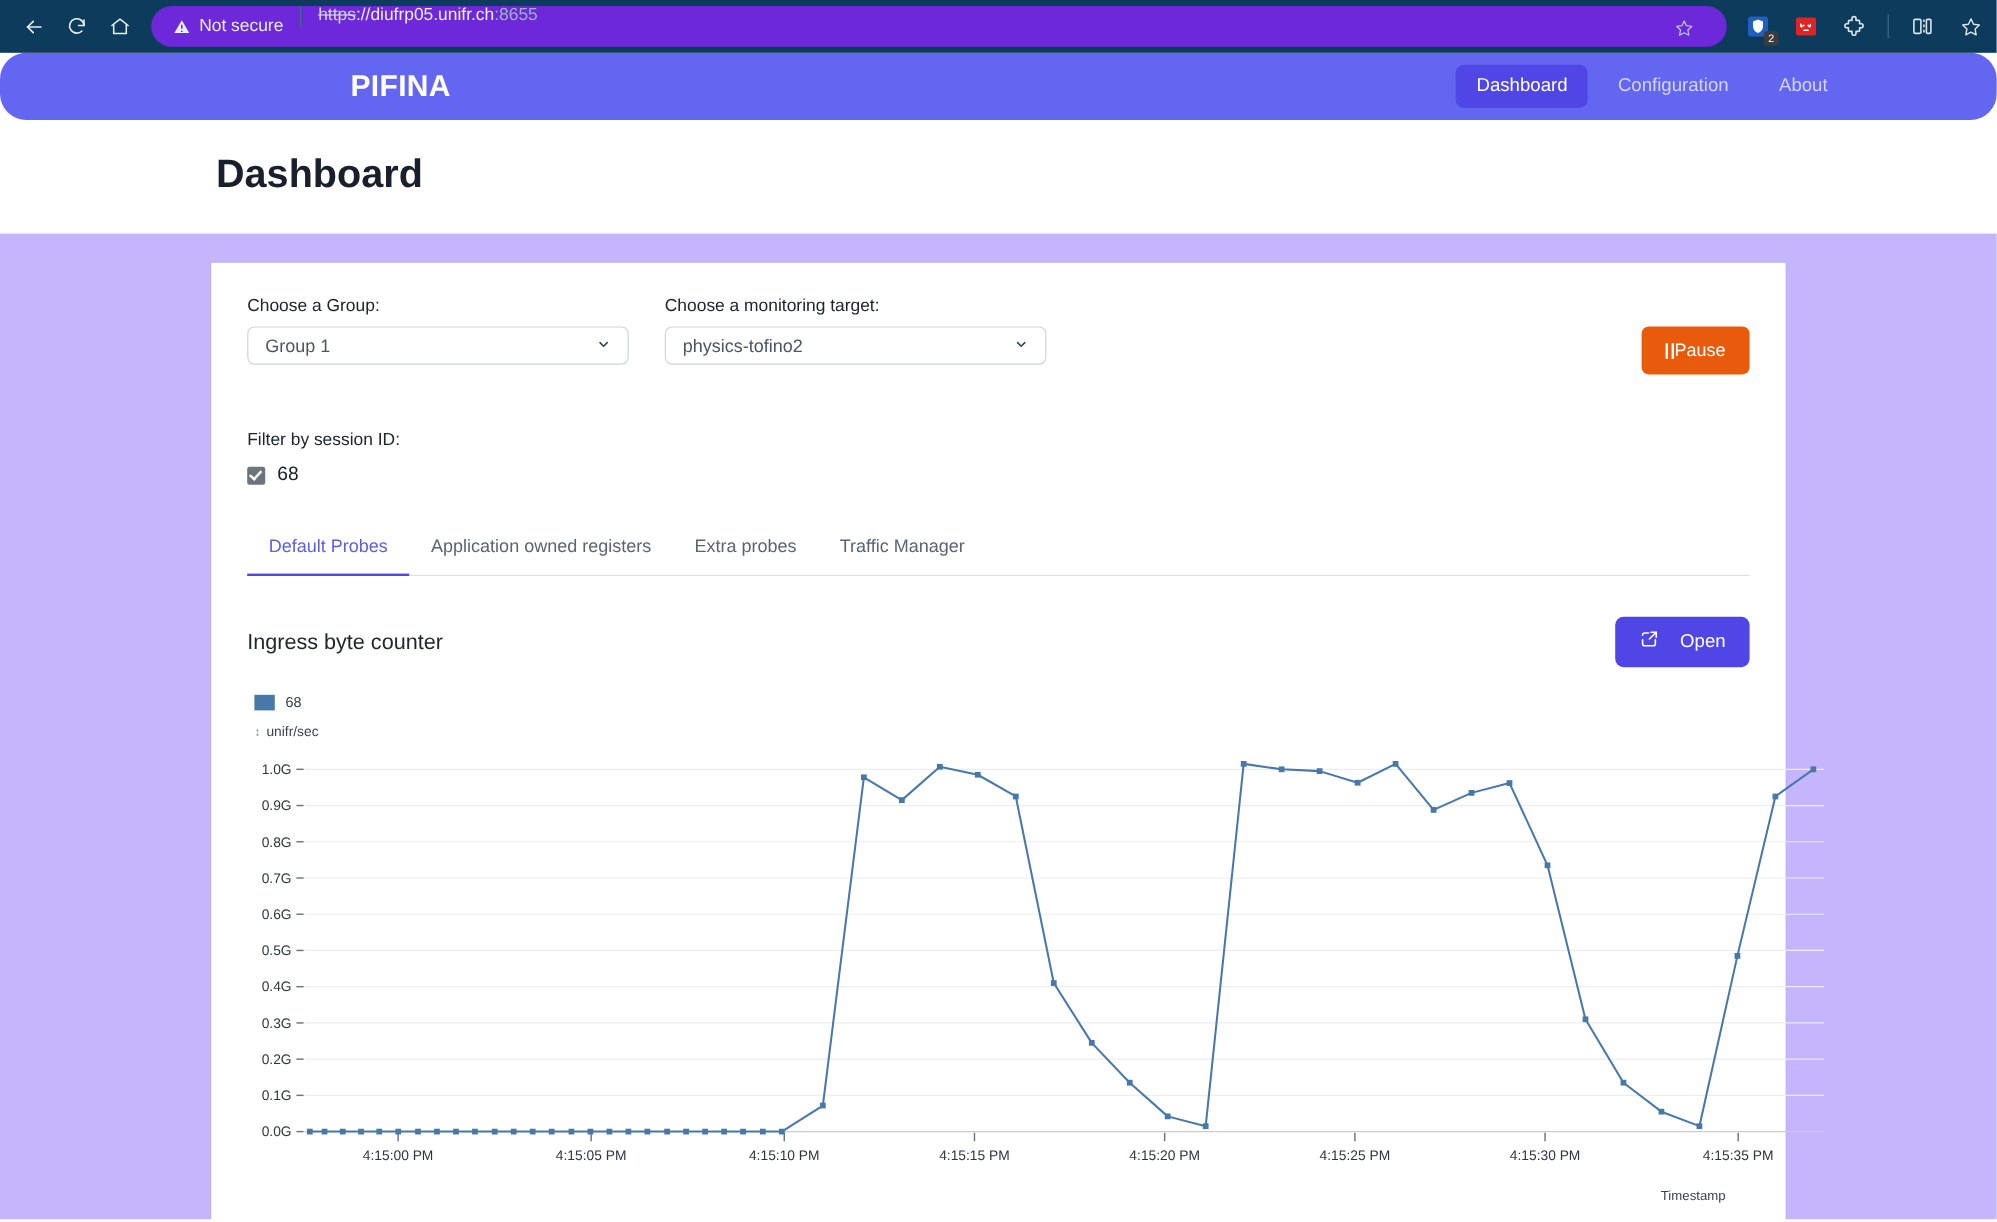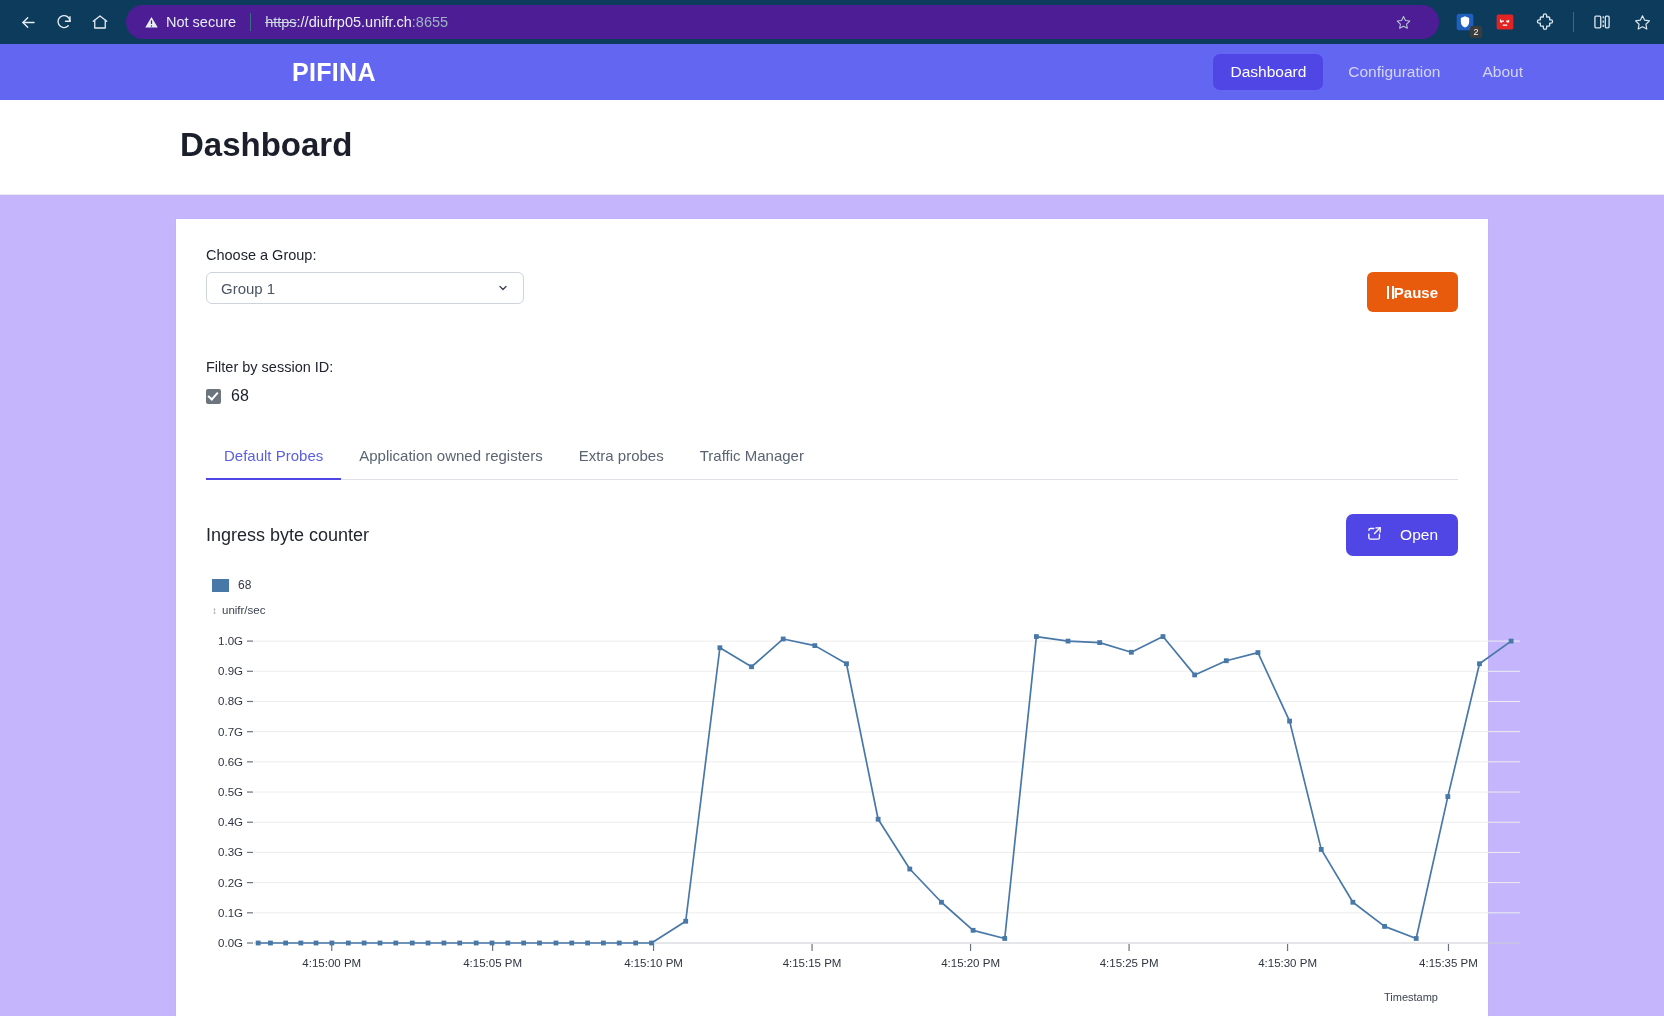--- a/index.html
+++ b/index.html
@@ -25,24 +25,23 @@
     display: flex; align-items: center; justify-content: center;
     color: #e8eef3;
     border-radius: 50%;
     flex: none;
   }
   .nav-btn svg { display: block; }
   .omnibox {
     flex: 1;
     margin-left: 8px;
     height: 34px;
-    background: #4c1d95;
+    background: #6d28d9;
     border-radius: 17px;
     display: flex;
-    align-items: center;
     padding: 0 18px;
     min-width: 0;
   }
   .not-secure {
     display: flex; align-items: center; gap: 7px;
     color: #e6edf3; font-size: 14.5px;
     white-space: nowrap;
   }
   .omni-sep {
     width: 1px; height: 18px; background: #3d6a88;
@@ -63,20 +62,21 @@
   }
   .chrome-divider { width: 1px; height: 20px; background: #3d6a88; }
 
   
   .app-header {
     height: 56px;
     background: #6366f1;
     display: flex;
     align-items: center;
     padding: 0 28px;
+    border-radius: 22px;
   }
   .brand {
     color: #ffffff;
     font-size: 25px;
     font-weight: 700;
     letter-spacing: .3px;
     margin-left: 264px;
   }
   .app-nav { margin-left: auto; display: flex; align-items: center; gap: 8px; margin-right: 96px; }
   .nav-link {
@@ -147,21 +147,20 @@
     color: #ffffff;
     border: none;
     border-radius: 6px;
     height: 40px;
     padding: 0 20px;
     display: flex;
     align-items: center;
     font-size: 15px;
     margin-top: 25px;
     font-family: inherit;
-    font-weight: bold;
   }
   .pause-glyph { display: flex; gap: 3px; }
   .pause-glyph i { display: block; width: 2px; height: 13px; background: #ffffff; }
 
   .session-label {
     font-size: 14.5px;
     color: #20242e;
     margin-top: 47px;
   }
   .session-row { display: flex; align-items: center; gap: 10px; margin-top: 12px; }
@@ -339,20 +338,31 @@
 </div>
 
 <div class="page-body">
   <div class="card">
 
     <div class="controls-row">
       <div class="field">
         <label class="field-label">Choose a Group:</label>
         <div class="select-box">
           <span>Group 1</span>
+          <span class="chev">
+            <svg width="12" height="12" viewBox="0 0 24 24" fill="none" stroke="currentColor" stroke-width="2.6" stroke-linecap="round" stroke-linejoin="round">
+                <path d="M6 9l6 6 6-6"></path>
+              </svg>
+          </span>
+        </div>
+      </div>
+      <div class="field" style="margin-left:16px;">
+        <label class="field-label">Choose a monitoring target:</label>
+        <div class="select-box wide">
+          <span>physics-tofino2</span>
           <span class="chev">
             <svg width="12" height="12" viewBox="0 0 24 24" fill="none" stroke="currentColor" stroke-width="2.6" stroke-linecap="round" stroke-linejoin="round">
                 <path d="M6 9l6 6 6-6"></path>
               </svg>
           </span>
         </div>
       </div>
       <button class="pause-btn">
         <span class="pause-glyph">
             <i></i>

